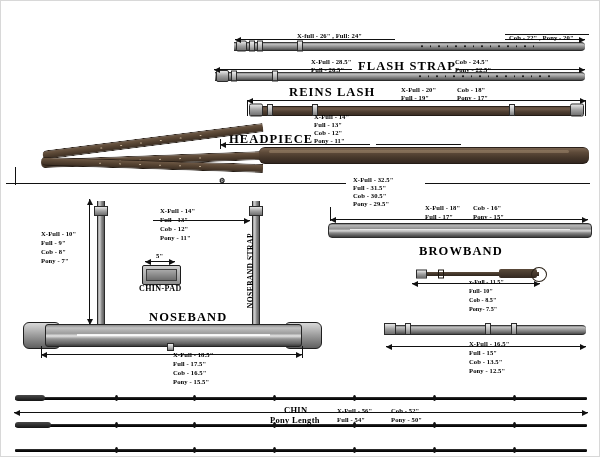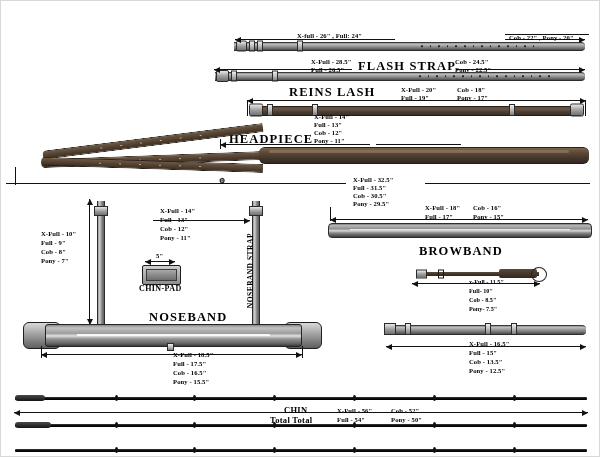--- a/index.html
+++ b/index.html
@@ -264,19 +264,19 @@
   <div class="rein" style="left:14px;top:448px;width:572px;">
     <span class="stop" style="left:100px"></span>
       <span class="stop" style="left:178px"></span>
     <span class="stop" style="left:258px"></span>
       <span class="stop" style="left:338px"></span>
     <span class="stop" style="left:418px"></span>
       <span class="stop" style="left:498px"></span>
   </div>
   <div class="dim" style="left:13px;top:411px;width:574px;"></div>
   <div class="lbl" style="left:283px;top:404px;font-size:8.5px;font-weight:bold;letter-spacing:.3px;">CHIN</div>
-  <div class="lbl" style="left:269px;top:414px;font-size:8.5px;font-weight:bold;letter-spacing:.3px;">Total Total</div>
+  <div class="lbl" style="left:269px;top:414px;font-size:8.5px;font-weight:bold;letter-spacing:.3px;">Pony Length</div>
   <div class="lbl meas" style="left:336px;top:406px;">X-Full - 56"</div>
   <div class="lbl meas" style="left:390px;top:406px;">Cob - 52"</div>
   <div class="lbl meas" style="left:336px;top:415px;">Full - 54"</div>
   <div class="lbl meas" style="left:390px;top:415px;">Pony - 50"</div>
 
 </div>
 
 </body></html>

